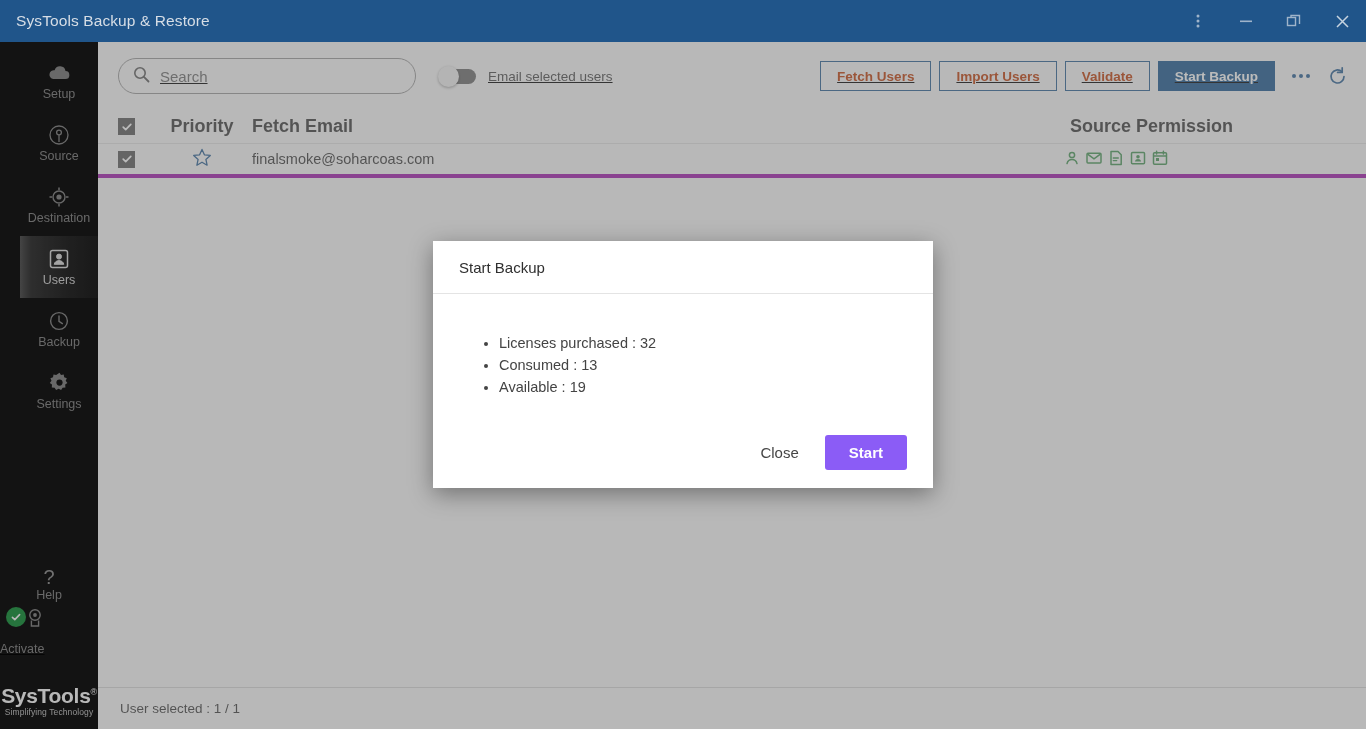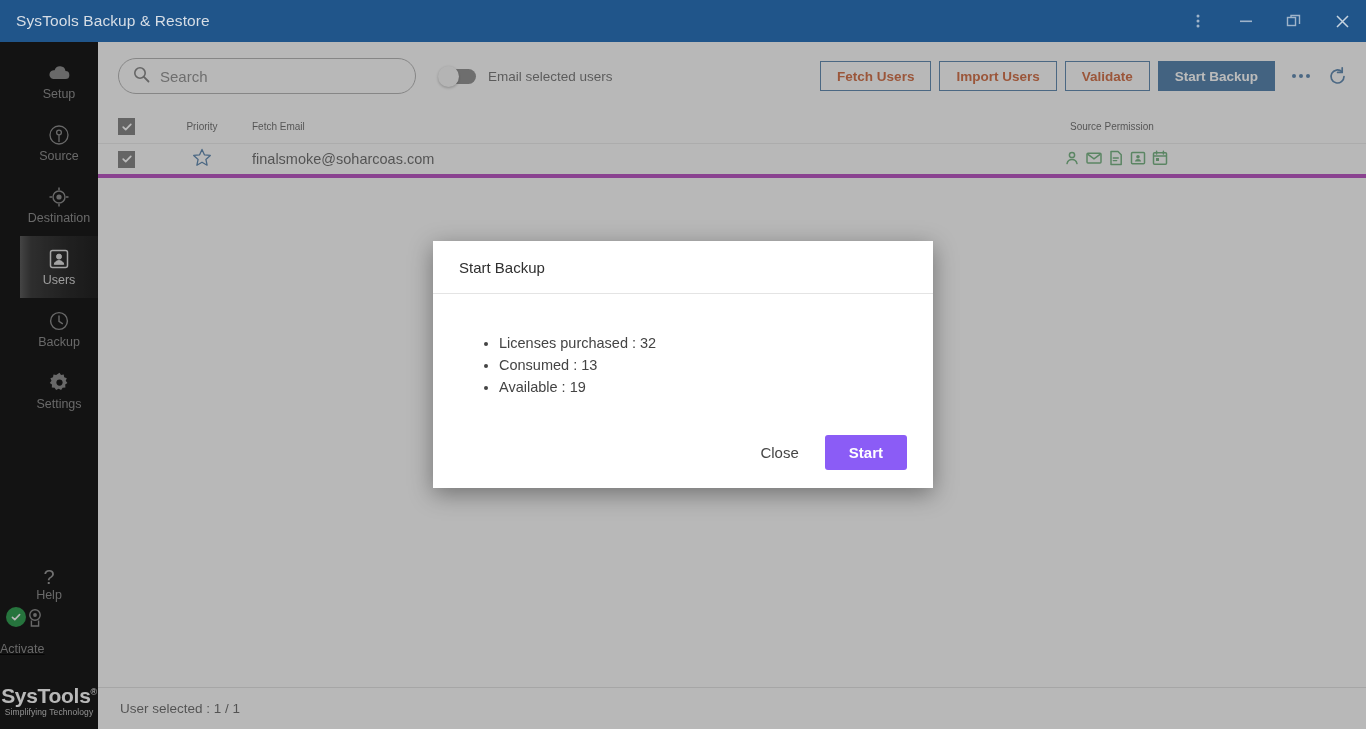--- a/index.html
+++ b/index.html
@@ -97,20 +97,21 @@
   
   .content {
     position: absolute; top: 42px; left: 98px;
     width: 1268px; height: 687px;
     background: #fafafa;
   }
   .toolbar {
     position: relative; height: 68px;
     display: flex; align-items: center;
     padding: 0 18px 0 20px;
+    text-decoration: underline;
   }
   .search-box {
     width: 298px; height: 36px; border: 1px solid #9b9b9b;
     border-radius: 18px; display: flex; align-items: center;
     padding: 0 14px; background: transparent;
   }
   .search-input {
     border: none; outline: none; background: transparent;
     font-size: 15px; color: #4a4a4a; margin-left: 10px; width: 220px;
     font-family: "Liberation Sans", sans-serif;
@@ -140,21 +141,21 @@
   .btn.primary { background: #1e5a92; border-color: #1e5a92; color: #ffffff; }
   .icon-btn {
     margin-left: 16px; cursor: pointer;
     display: flex; align-items: center; justify-content: center;
   }
 
   
   .table-head {
     display: flex; align-items: center; height: 34px;
     padding: 0 0 0 20px; border-bottom: 1px solid #e3e3e3;
-    font-size: 10px; color: #3e3e3e; font-weight: normal;
+    font-size: 18px; color: #3e3e3e; font-weight: bold;
   }
   .table-row {
     display: flex; align-items: center; height: 34px;
     padding: 0 0 0 20px; border-bottom: 4px solid #a21caf;
     font-size: 14.5px; color: #3c3c3c;
   }
   .c-check { width: 42px; display: flex; align-items: center; }
   .c-priority { width: 84px; text-align: center; }
   .c-email { width: 820px; padding-left: 8px; }
   .c-perm { flex: 1; display: flex; align-items: center; gap: 6px; }

